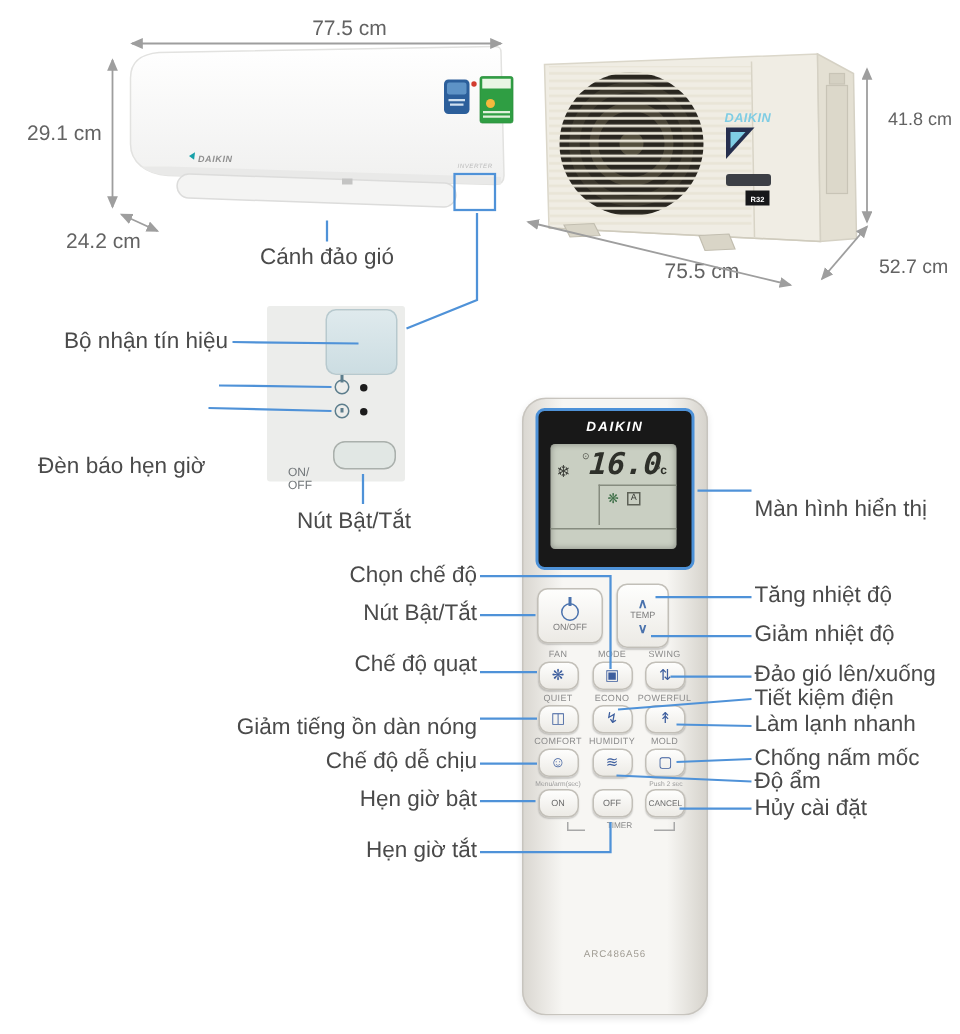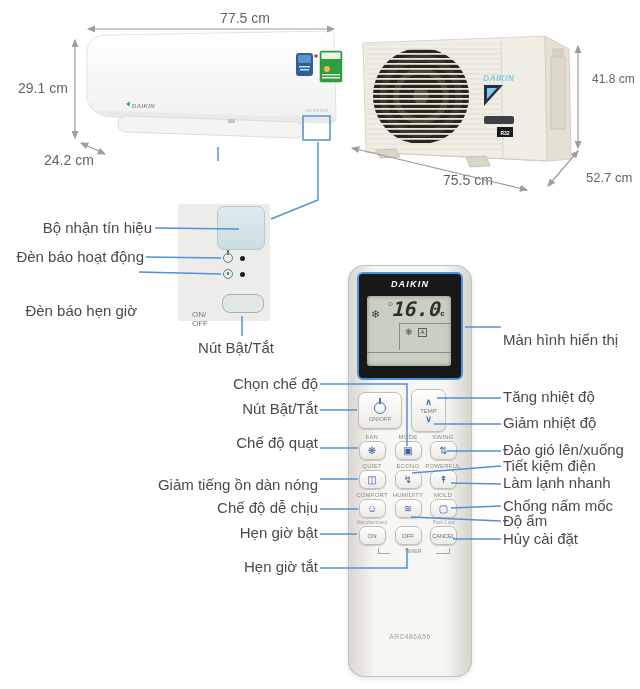--- a/index.html
+++ b/index.html
@@ -124,30 +124,30 @@
       <polygon points="487,88 497,88 487,99" fill="#7fcde4"></polygon>
       <rect x="484" y="116" width="30" height="8" rx="2" fill="#3c3f45"></rect>
       <rect x="497" y="127" width="16" height="10" fill="#17181a"></rect>
       <text x="505" y="134.5" font-size="5" font-weight="bold" fill="#ffffff" text-anchor="middle">R32</text>
       <line x1="366" y1="152" x2="547" y2="161" stroke="#cfcbbd" stroke-width="1"></line>
       <polygon points="376,150 396,149 400,157 380,158" fill="#d9d5c7" stroke="#c2beb0" stroke-width="0.8"></polygon>
       <polygon points="466,157 486,156 490,166 470,167" fill="#d9d5c7" stroke="#c2beb0" stroke-width="0.8"></polygon>
     </g>
   </svg>
 
-  <div class="dim c" style="left:203px;top:10px;width:60px;text-align:center;margin-left:12px;">77.5 cm</div>
+  <div class="dim c" style="left:203px;top:10px;width:60px;text-align:center;">77.5 cm</div>
   <div class="dim" style="left:18px;top:80px;">29.1 cm</div>
   <div class="dim" style="left:44px;top:152px;">24.2 cm</div>
   <div class="dim" style="left:592px;top:72px;font-size:12px;">41.8 cm</div>
   <div class="dim" style="left:397px;top:172px;margin-left:46px;">75.5 cm</div>
   <div class="dim" style="left:586px;top:170px;font-size:13px;">52.7 cm</div>
 
+  <div class="lbl c" style="left:168px;top:163px;width:100px;">Cánh đảo gió</div>
 
   <div class="lbl r" style="right:488px;top:219px;">Bộ nhận tín hiệu</div>
-  <div class="lbl r" style="right:496px;top:248px;">Đèn báo hoạt động</div>
   <div class="lbl r" style="right:503px;top:263px;margin-top:39px;">Đèn báo hẹn giờ</div>
   <div class="lbl c" style="left:196px;top:339px;width:80px;">Nút Bật/Tắt</div>
 
   <div class="lbl r" style="right:322px;top:375px;">Chọn chế độ</div>
   <div class="lbl r" style="right:322px;top:400px;">Nút Bật/Tắt</div>
   <div class="lbl r" style="right:322px;top:434px;">Chế độ quạt</div>
   <div class="lbl r" style="right:322px;top:476px;">Giảm tiếng ồn dàn nóng</div>
   <div class="lbl r" style="right:322px;top:499px;">Chế độ dễ chịu</div>
   <div class="lbl r" style="right:322px;top:524px;">Hẹn giờ bật</div>
   <div class="lbl r" style="right:322px;top:558px;">Hẹn giờ tắt</div>

